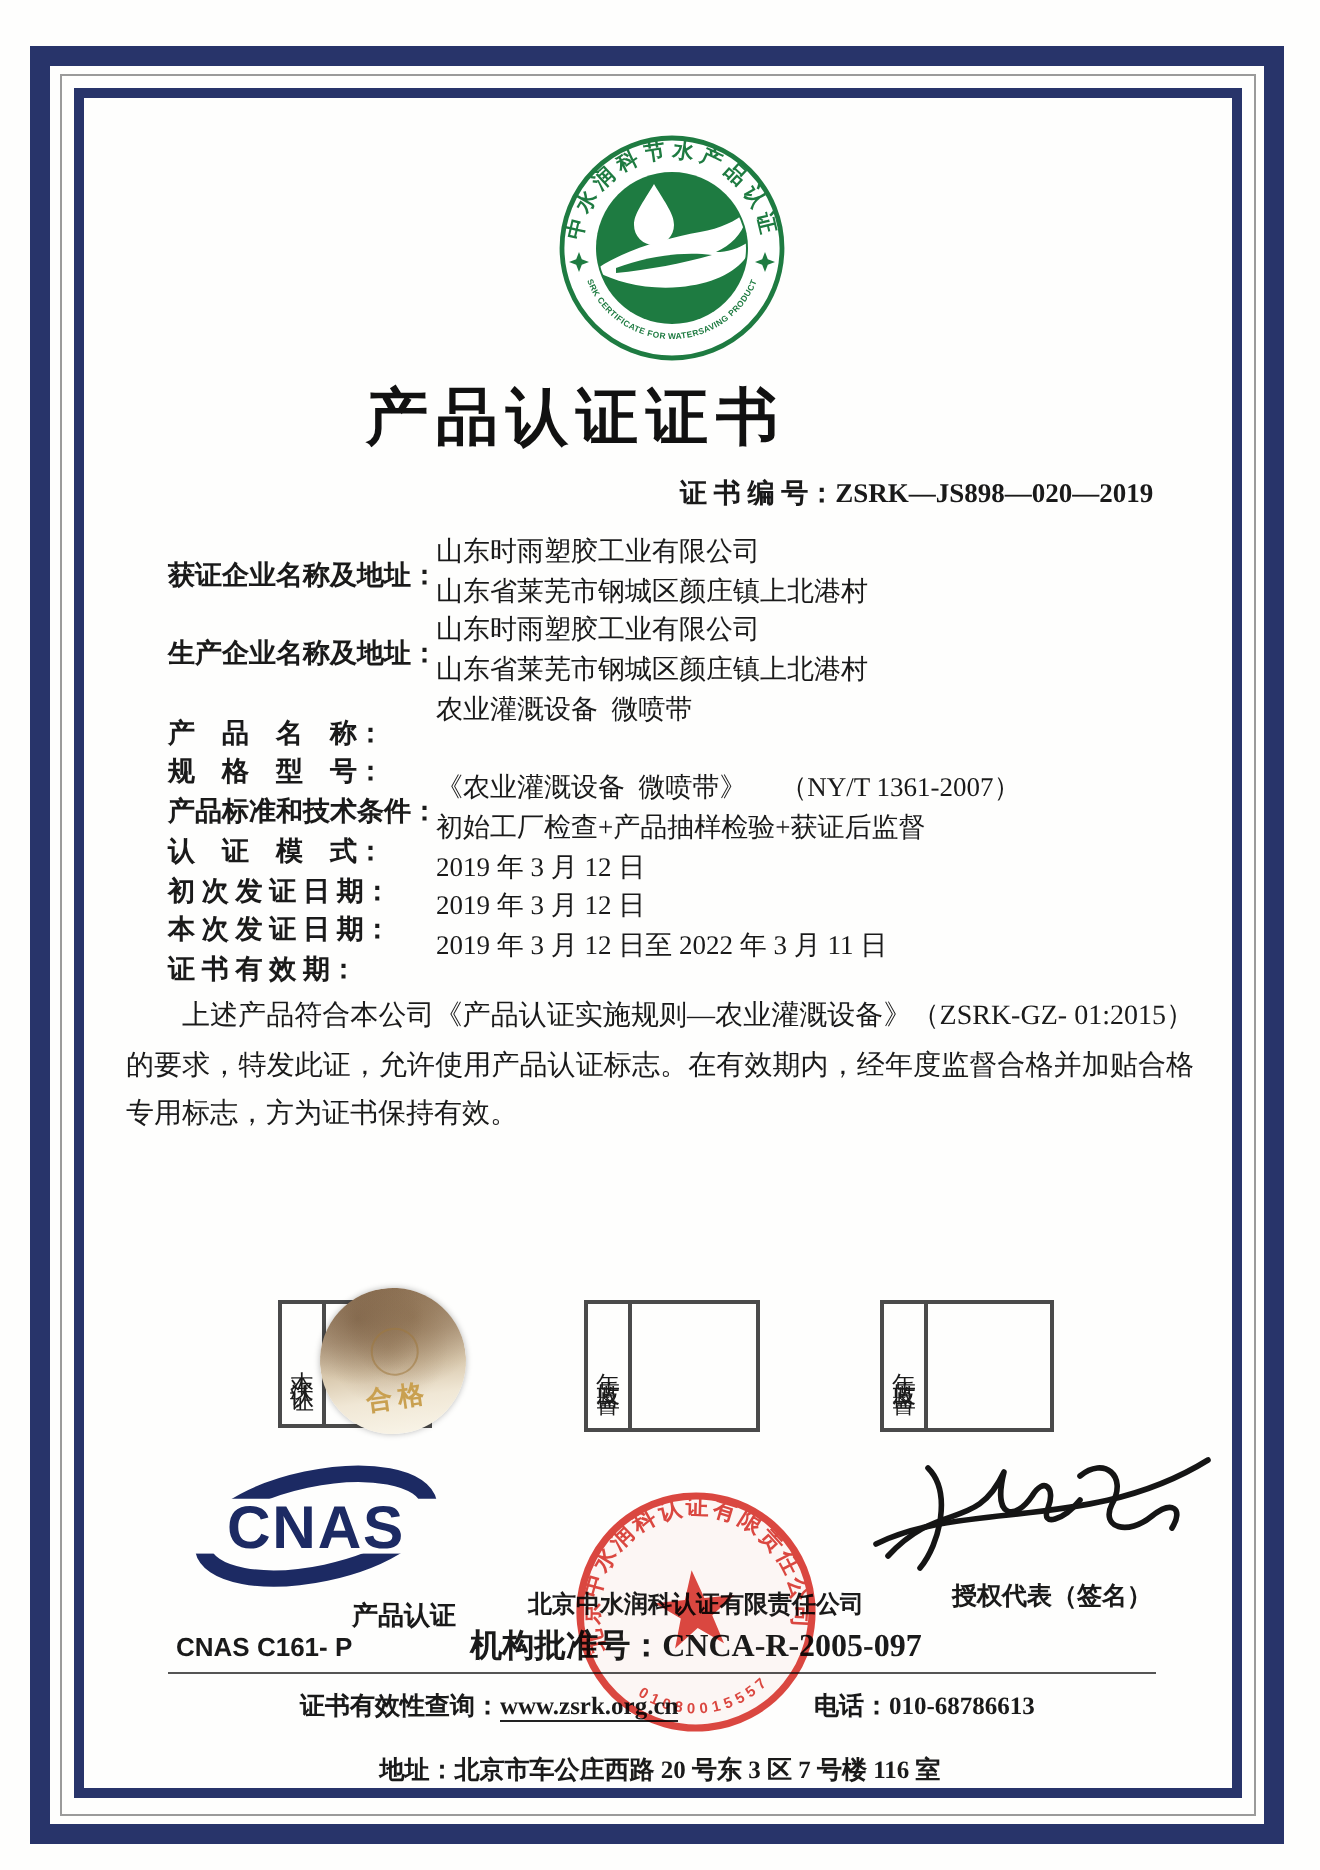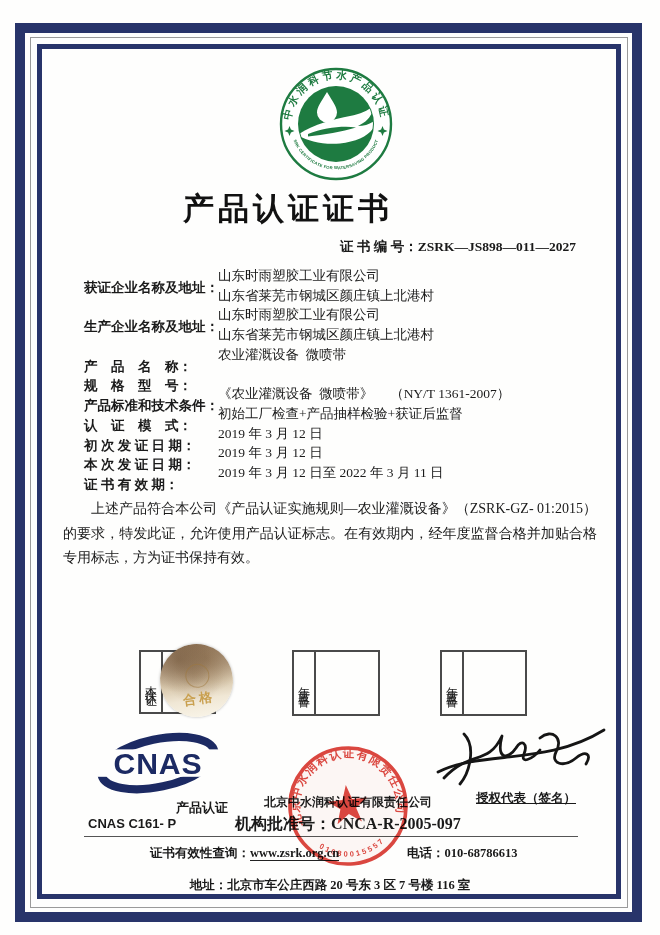--- a/index.html
+++ b/index.html
@@ -67,21 +67,21 @@
 
   .issuer { position:absolute; left:228px; top:792px; width:240px; text-align:center; z-index:2; }
   .issuer .l1 { font-size:12px; font-weight:bold; line-height:21px; white-space:nowrap; }
   .issuer .l2 { font-size:16px; font-weight:bold; line-height:21px; white-space:nowrap; }
 
   .seal { position:absolute; left:281px; top:739px; width:134px; height:134px; z-index:4;
           mix-blend-mode:multiply; pointer-events:none; }
 
   .sig { position:absolute; left:436px; top:720px; width:176px; height:74px; z-index:3; }
   .sig-label { position:absolute; left:446px; top:790px; width:160px; text-align:center;
-               font-size:12.5px; font-weight:bold;text-decoration:underline; }
+               font-size:12.5px; font-weight:bold; }
 
   
   .sep { position:absolute; left:84px; top:836px; width:494px; border-top:1.5px solid #555; }
   .query { position:absolute; left:150px; top:845px; font-size:12.5px; font-weight:bold; white-space:pre; }
   .query .site { border-bottom:1.5px solid #222; font-family:"Liberation Serif",serif; }
   .phone { position:absolute; left:407px; top:845px; font-size:12.5px; font-weight:bold; white-space:pre; }
   .address { position:absolute; left:0; top:877px; width:660px; text-align:center;
              font-size:12.5px; font-weight:bold; }
 </style>
 </head>
@@ -114,21 +114,21 @@
     <g clip-path="url(#discClip)">
       <path d="M 0,-24 C -6,-14 -10,-9 -10,-3.5 A 10,10 0 0 0 10,-3.5 C 10,-9 6,-14 0,-24 Z" transform="translate(-9,-8)" fill="#ffffff"></path>
       <path d="M -37,10 C -22,0 -2,-5 14,-8 C 25,-10 33,-14 38,-19 C 37,-9 31,-2 22,2
                C 28,2 34,0 38,-3 L 38,3 C 33,12 20,18 4,19.5 C -13,21 -28,17 -37,12 Z" fill="#ffffff"></path>
       <path d="M -28,10 C -12,4 6,1.5 20,3.5 C 6,7.5 -12,11 -28,12.5 Z" fill="#1e7b41"></path>
     </g>
   </svg>
 
   <div class="doc-title">产品认证证书</div>
 
-  <div class="cert-no"><span>证 书 编 号：</span><span class="val">ZSRK—JS898—011—2027</span></div>
+  <div class="cert-no"><span>证 书 编 号：</span><span class="val">ZSRK—JS898—020—2019</span></div>
 
   <div class="fields">
     <div class="frow"><span class="lbl">获证企业名称及地址：</span><span class="val">山东时雨塑胶工业有限公司</span></div>
     <div class="frow"><span class="lbl"></span><span class="val">山东省莱芜市钢城区颜庄镇上北港村</span></div>
     <div class="frow"><span class="lbl">生产企业名称及地址：</span><span class="val">山东时雨塑胶工业有限公司</span></div>
     <div class="frow"><span class="lbl"></span><span class="val">山东省莱芜市钢城区颜庄镇上北港村</span></div>
     <div class="frow"><span class="lbl">产　品　名　称：</span><span class="val">农业灌溉设备  微喷带</span></div>
     <div class="frow"><span class="lbl">规　格　型　号：</span></div>
     <div class="frow"><span class="lbl">产品标准和技术条件：</span><span class="val">《农业灌溉设备  微喷带》　 （NY/T 1361-2007）</span></div>
     <div class="frow"><span class="lbl">认　证　模　式：</span><span class="val">初始工厂检查+产品抽样检验+获证后监督</span></div>

